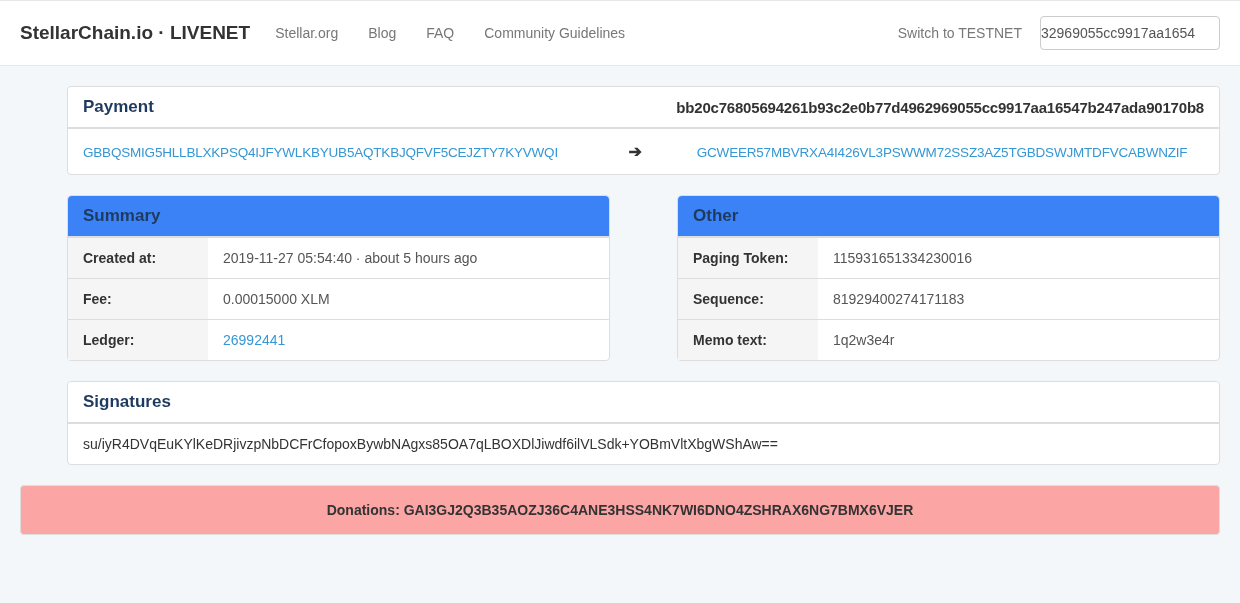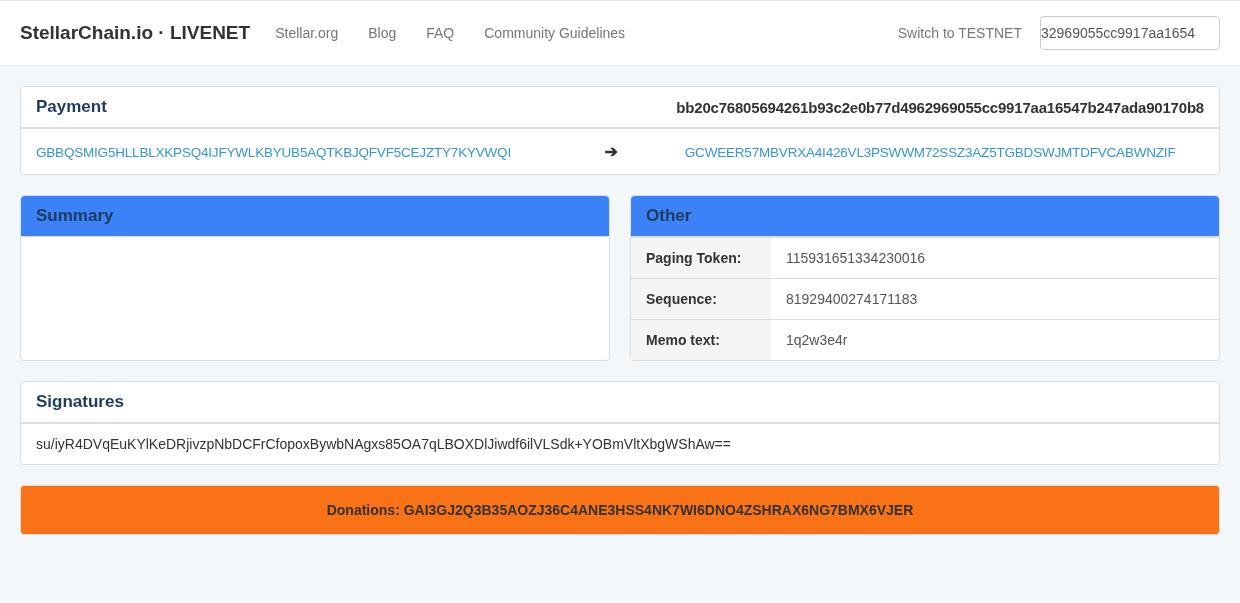--- a/index.html
+++ b/index.html
@@ -37,20 +37,21 @@
     border-radius: 4px;
     font-size: 14px;
     color: #555;
   }
   .container { padding: 20px; }
   .panel {
     background: #fff;
     border: 1px solid #ddd;
     border-radius: 4px;
     margin-bottom: 20px;
+    margin-left: 47px;
   }
   .panel-heading {
     padding: 10px 15px;
     border-bottom: 1px solid #ddd;
     background: #fff;
     border-radius: 4px 4px 0 0;
   }
   .panel-title { font-size: 17px; font-weight: 600; color: #1f3a5f; }
   .payment-header { display: flex; justify-content: space-between; align-items: center; }
   .txhash { font-size: 15px; font-weight: 700; color: #333; letter-spacing: -0.2px; }
@@ -83,21 +84,21 @@
   }
   .kv-table td {
     padding: 12px 15px;
     border-top: 1px solid #ddd;
     color: #555;
   }
   .link { color: #3597d3; cursor: pointer; }
 
   .sig-body { padding: 12px 15px; color: #333; font-size: 14px; border-top: 1px solid #ddd; }
   .donations {
-    background: #f97316;
+    background: #fca5a5;
     border: 1px solid #ddd;
     border-radius: 4px;
     padding: 16px;
     text-align: center;
     font-weight: 700;
     font-size: 14px;
     color: #333;
   }
 </style>
 </head>
@@ -139,20 +140,38 @@
       </tr>
     </tbody>
       </table>
   </div>
 
   <div class="two-col">
     <div class="panel summary-panel">
       <div class="panel-heading">
         <span class="panel-title">Summary</span>
       </div>
+      <table class="kv-table">
+        <tbody>
+            <tr>
+          <th>Created at:</th>
+          <td>2019-11-27 05:54:40 · about 5 hours ago</td>
+        </tr>
+        <tr>
+          <th>Fee:</th>
+          <td>0.00015000 XLM</td>
+        </tr>
+        <tr>
+          <th>Ledger:</th>
+          <td>
+            <span class="link">26992441</span>
+          </td>
+        </tr>
+      </tbody>
+        </table>
     </div>
 
     <div class="panel other-panel">
       <div class="panel-heading">
         <span class="panel-title">Other</span>
       </div>
       <table class="kv-table">
         <tbody>
             <tr>
           <th>Paging Token:</th>

